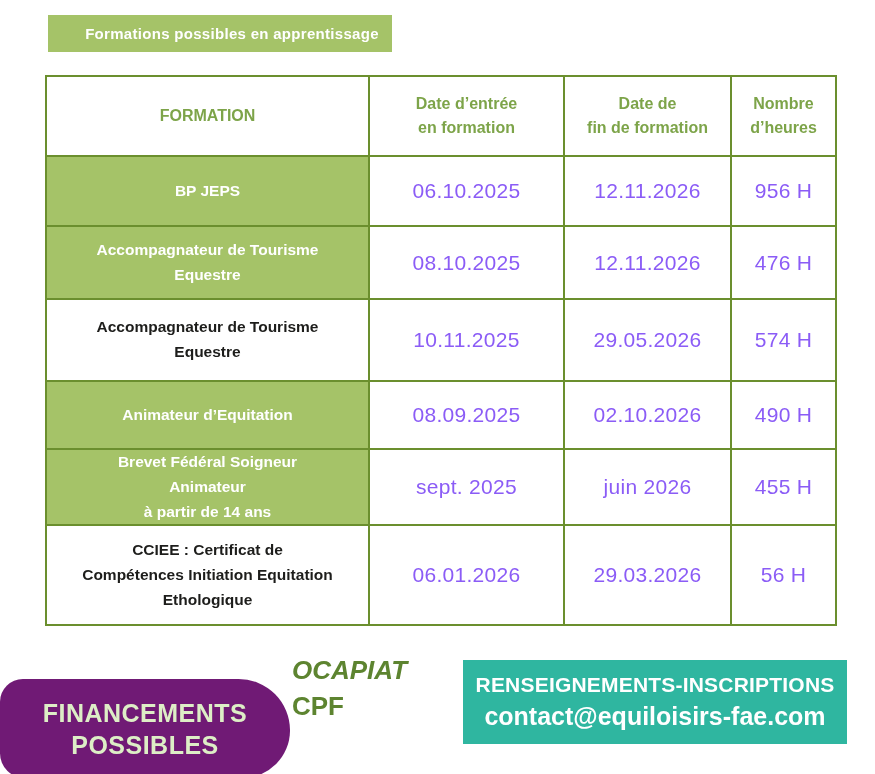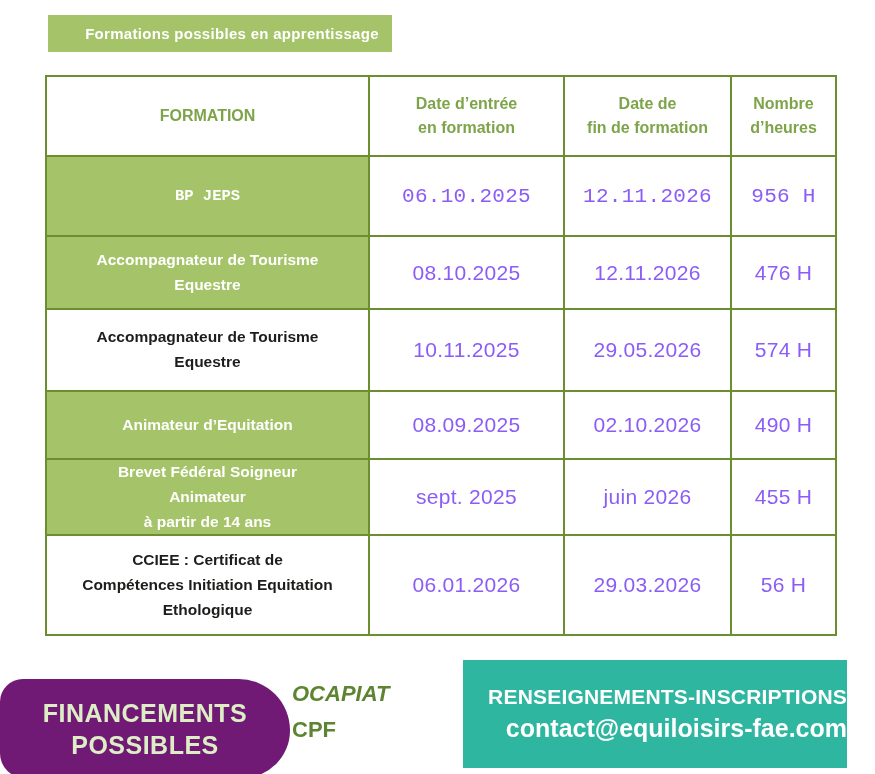--- a/index.html
+++ b/index.html
@@ -17,46 +17,46 @@
 
   
   table.formations {
     position:absolute; left:45px; top:75px; width:790px;
     border-collapse:collapse; table-layout:fixed;
   }
   table.formations th, table.formations td {
     border:2px solid #6b8f2e; padding:0 8px; text-align:center; vertical-align:middle;
   }
   tr.hdr   { height:80px; }
-  tr.r0 { height:80px;font-family:Liberation Mono, monospace; }  tr.r1 { height:73px; }  tr.r2 { height:82px; }
+  tr.r0 { height:70px; }  tr.r1 { height:73px; }  tr.r2 { height:82px; }
   tr.r3 { height:68px; }  tr.r4 { height:76px; } tr.r5 { height:100px;border-radius:26px; }
   th { color:#7da449; font-size:16px; font-weight:bold; line-height:1.5; }
   td.name { font-weight:bold; font-size:15.5px; line-height:1.6; }
   td.name.green { background:#a5c368; color:#ffffff; }
   td.name.white { background:#ffffff; color:#1d1d1b; }
   td.val { font-size:21px; color:#8b5cf6; letter-spacing:0.3px; background:#ffffff; }
   .line { display:block; }
 
   
   .blob {
     position:absolute; left:0; top:679px; width:290px; height:99px;
     background:#701a75; border-radius:24px 54px 50px 26px;
     display:flex; flex-direction:column; align-items:center; justify-content:center;
   }
   .blob span { color:#ddeec6; font-weight:bold; font-size:25px; line-height:1.28; letter-spacing:0.5px; }
 
   
-  .funding { position:absolute; left:292px; top:676px; color:#5d8430; font-weight:bold; font-size:22px; }
+  .funding { position:absolute; left:292px; top:652px; color:#5d8430; font-weight:bold; font-size:26px; }
   .funding .opt { display:block; line-height:36px; }
   .funding .slant { font-style:italic; }
 
   
   .contact {
-    position:absolute; left:463px; top:660px; width:384px; height:108px;
-    background:#2fb6a0; display:flex; flex-direction:column; align-items:flex-end; justify-content:center;
+    position:absolute; left:463px; top:660px; width:384px; height:84px;
+    background:#2fb6a0; display:flex; flex-direction:column; align-items:center; justify-content:center;
   }
   .contact-title { color:#ffffff; font-weight:bold; font-size:21px; letter-spacing:0.2px; }
   .contact-email { color:#ffffff; font-weight:bold; font-size:25px; margin-top:5px; }
 </style>
 </head>
 <body>
 
 <div class="page">
 
   <div class="badge">

